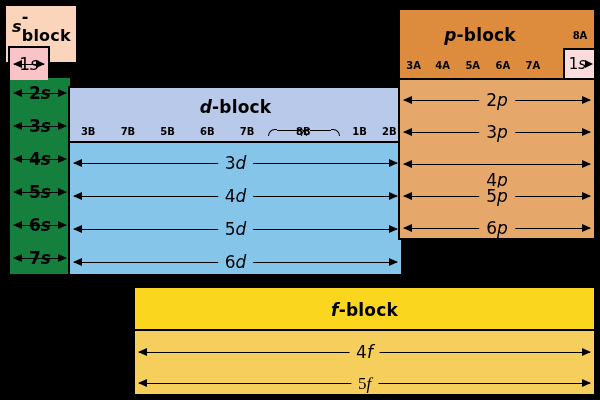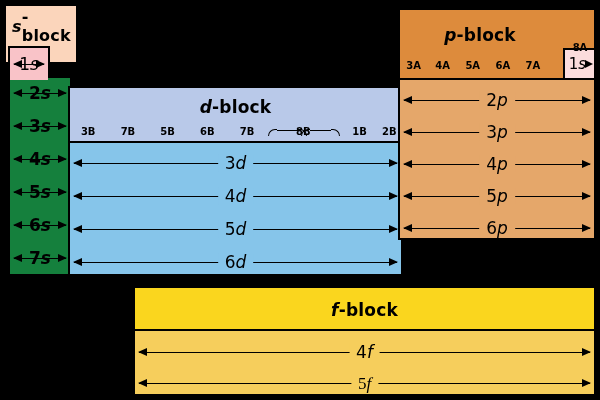--- a/index.html
+++ b/index.html
@@ -385,21 +385,21 @@
     </div>
     <div class="group-row">
       <span class="group-label" style="left:7%">3A</span>
       <span class="group-label" style="left:22%">4A</span>
       <span class="group-label" style="left:37.5%">5A</span>
       <span class="group-label" style="left:53%">6A</span>
       <span class="group-label" style="left:68.5%">7A</span>
     </div>
   </div>
 
-  <span class="group-label" style="left:580px; top:30px; z-index:10;margin-top:12px;">8A</span>
+  <span class="group-label" style="left:580px; top:30px; z-index:10;">8A</span>
 
   <div class="block-body" id="p-body">
     <div class="arrow-row" style="top:20px">
       <div class="arrow-line"></div>
       <div class="arrow-head left"></div>
       <div class="arrow-head right"></div>
       <div class="arrow-label" style="background:#E5A76A;">
         <span class="n">2</span><span class="orb">p</span>
       </div>
     </div>
@@ -408,21 +408,21 @@
       <div class="arrow-head left"></div>
       <div class="arrow-head right"></div>
       <div class="arrow-label" style="background:#E5A76A;">
         <span class="n">3</span><span class="orb">p</span>
       </div>
     </div>
     <div class="arrow-row" style="top:84px">
       <div class="arrow-line"></div>
       <div class="arrow-head left"></div>
       <div class="arrow-head right"></div>
-      <div class="arrow-label" style="background:#E5A76A;">
+      <div class="arrow-label" style="background:#E5A76A;margin-top:16px;">
         <span class="n">4</span><span class="orb">p</span>
       </div>
     </div>
     <div class="arrow-row" style="top:116px">
       <div class="arrow-line"></div>
       <div class="arrow-head left"></div>
       <div class="arrow-head right"></div>
       <div class="arrow-label" style="background:#E5A76A;">
         <span class="n">5</span><span class="orb">p</span>
       </div>

